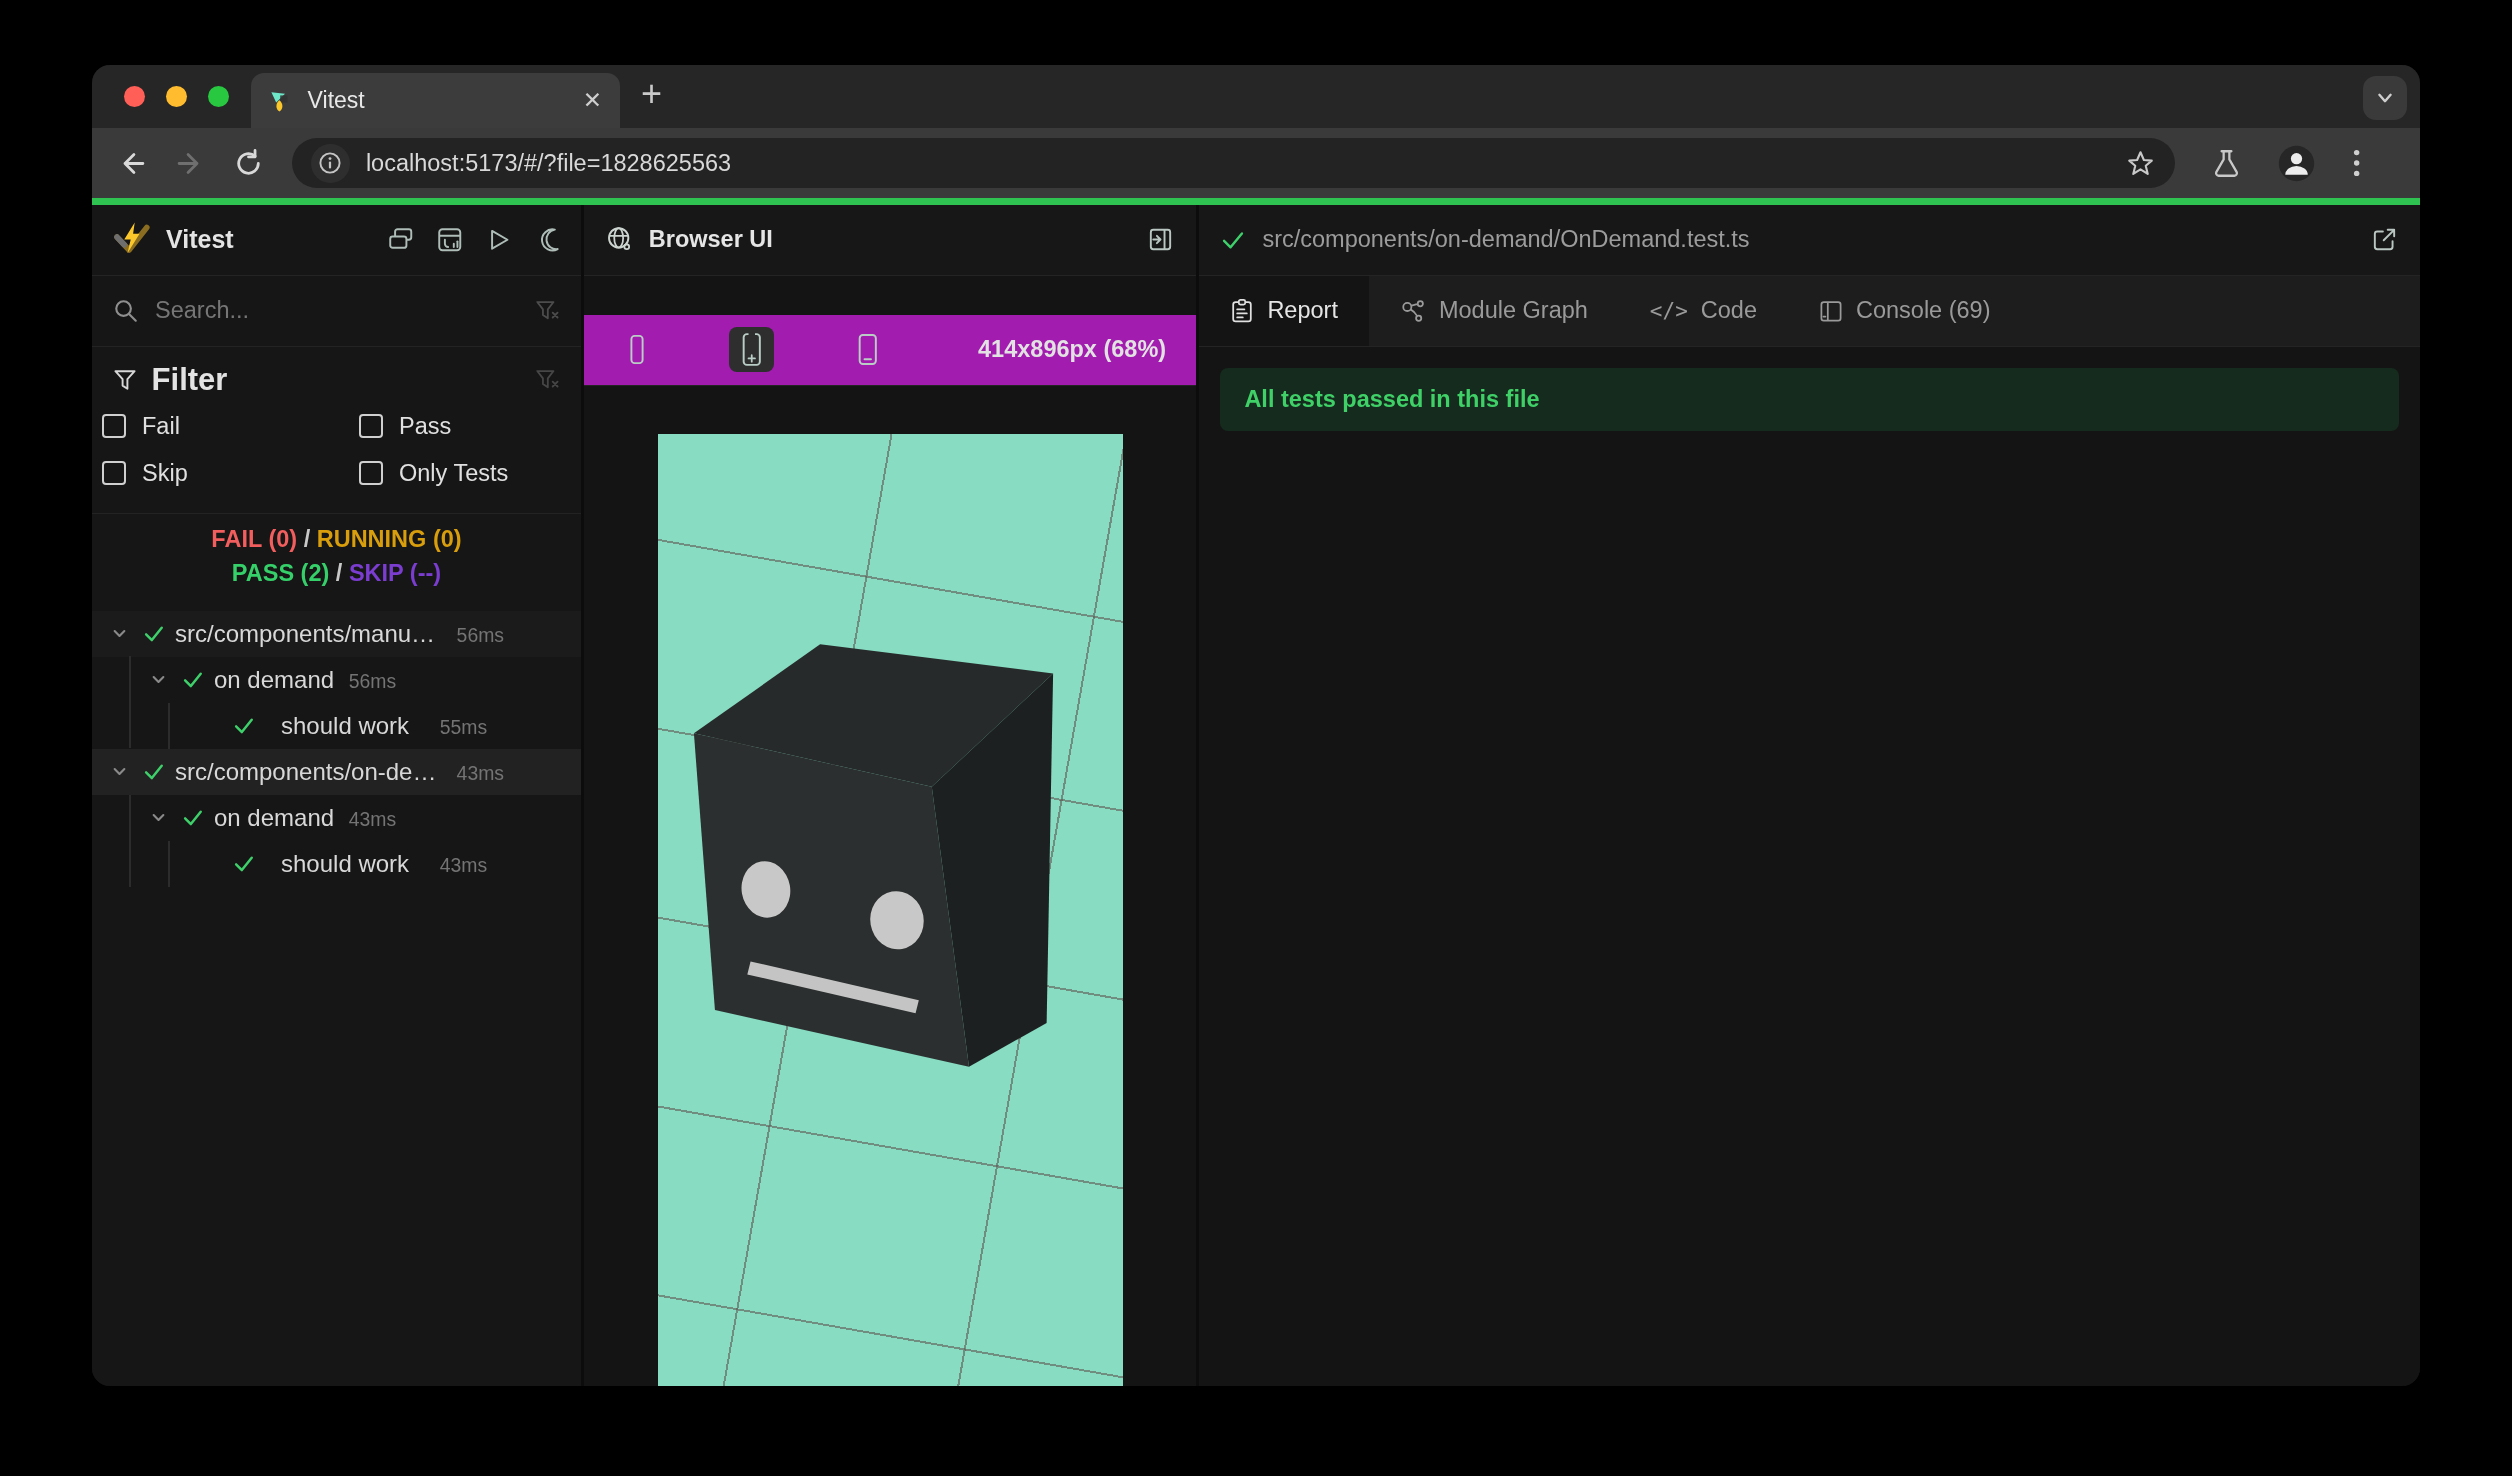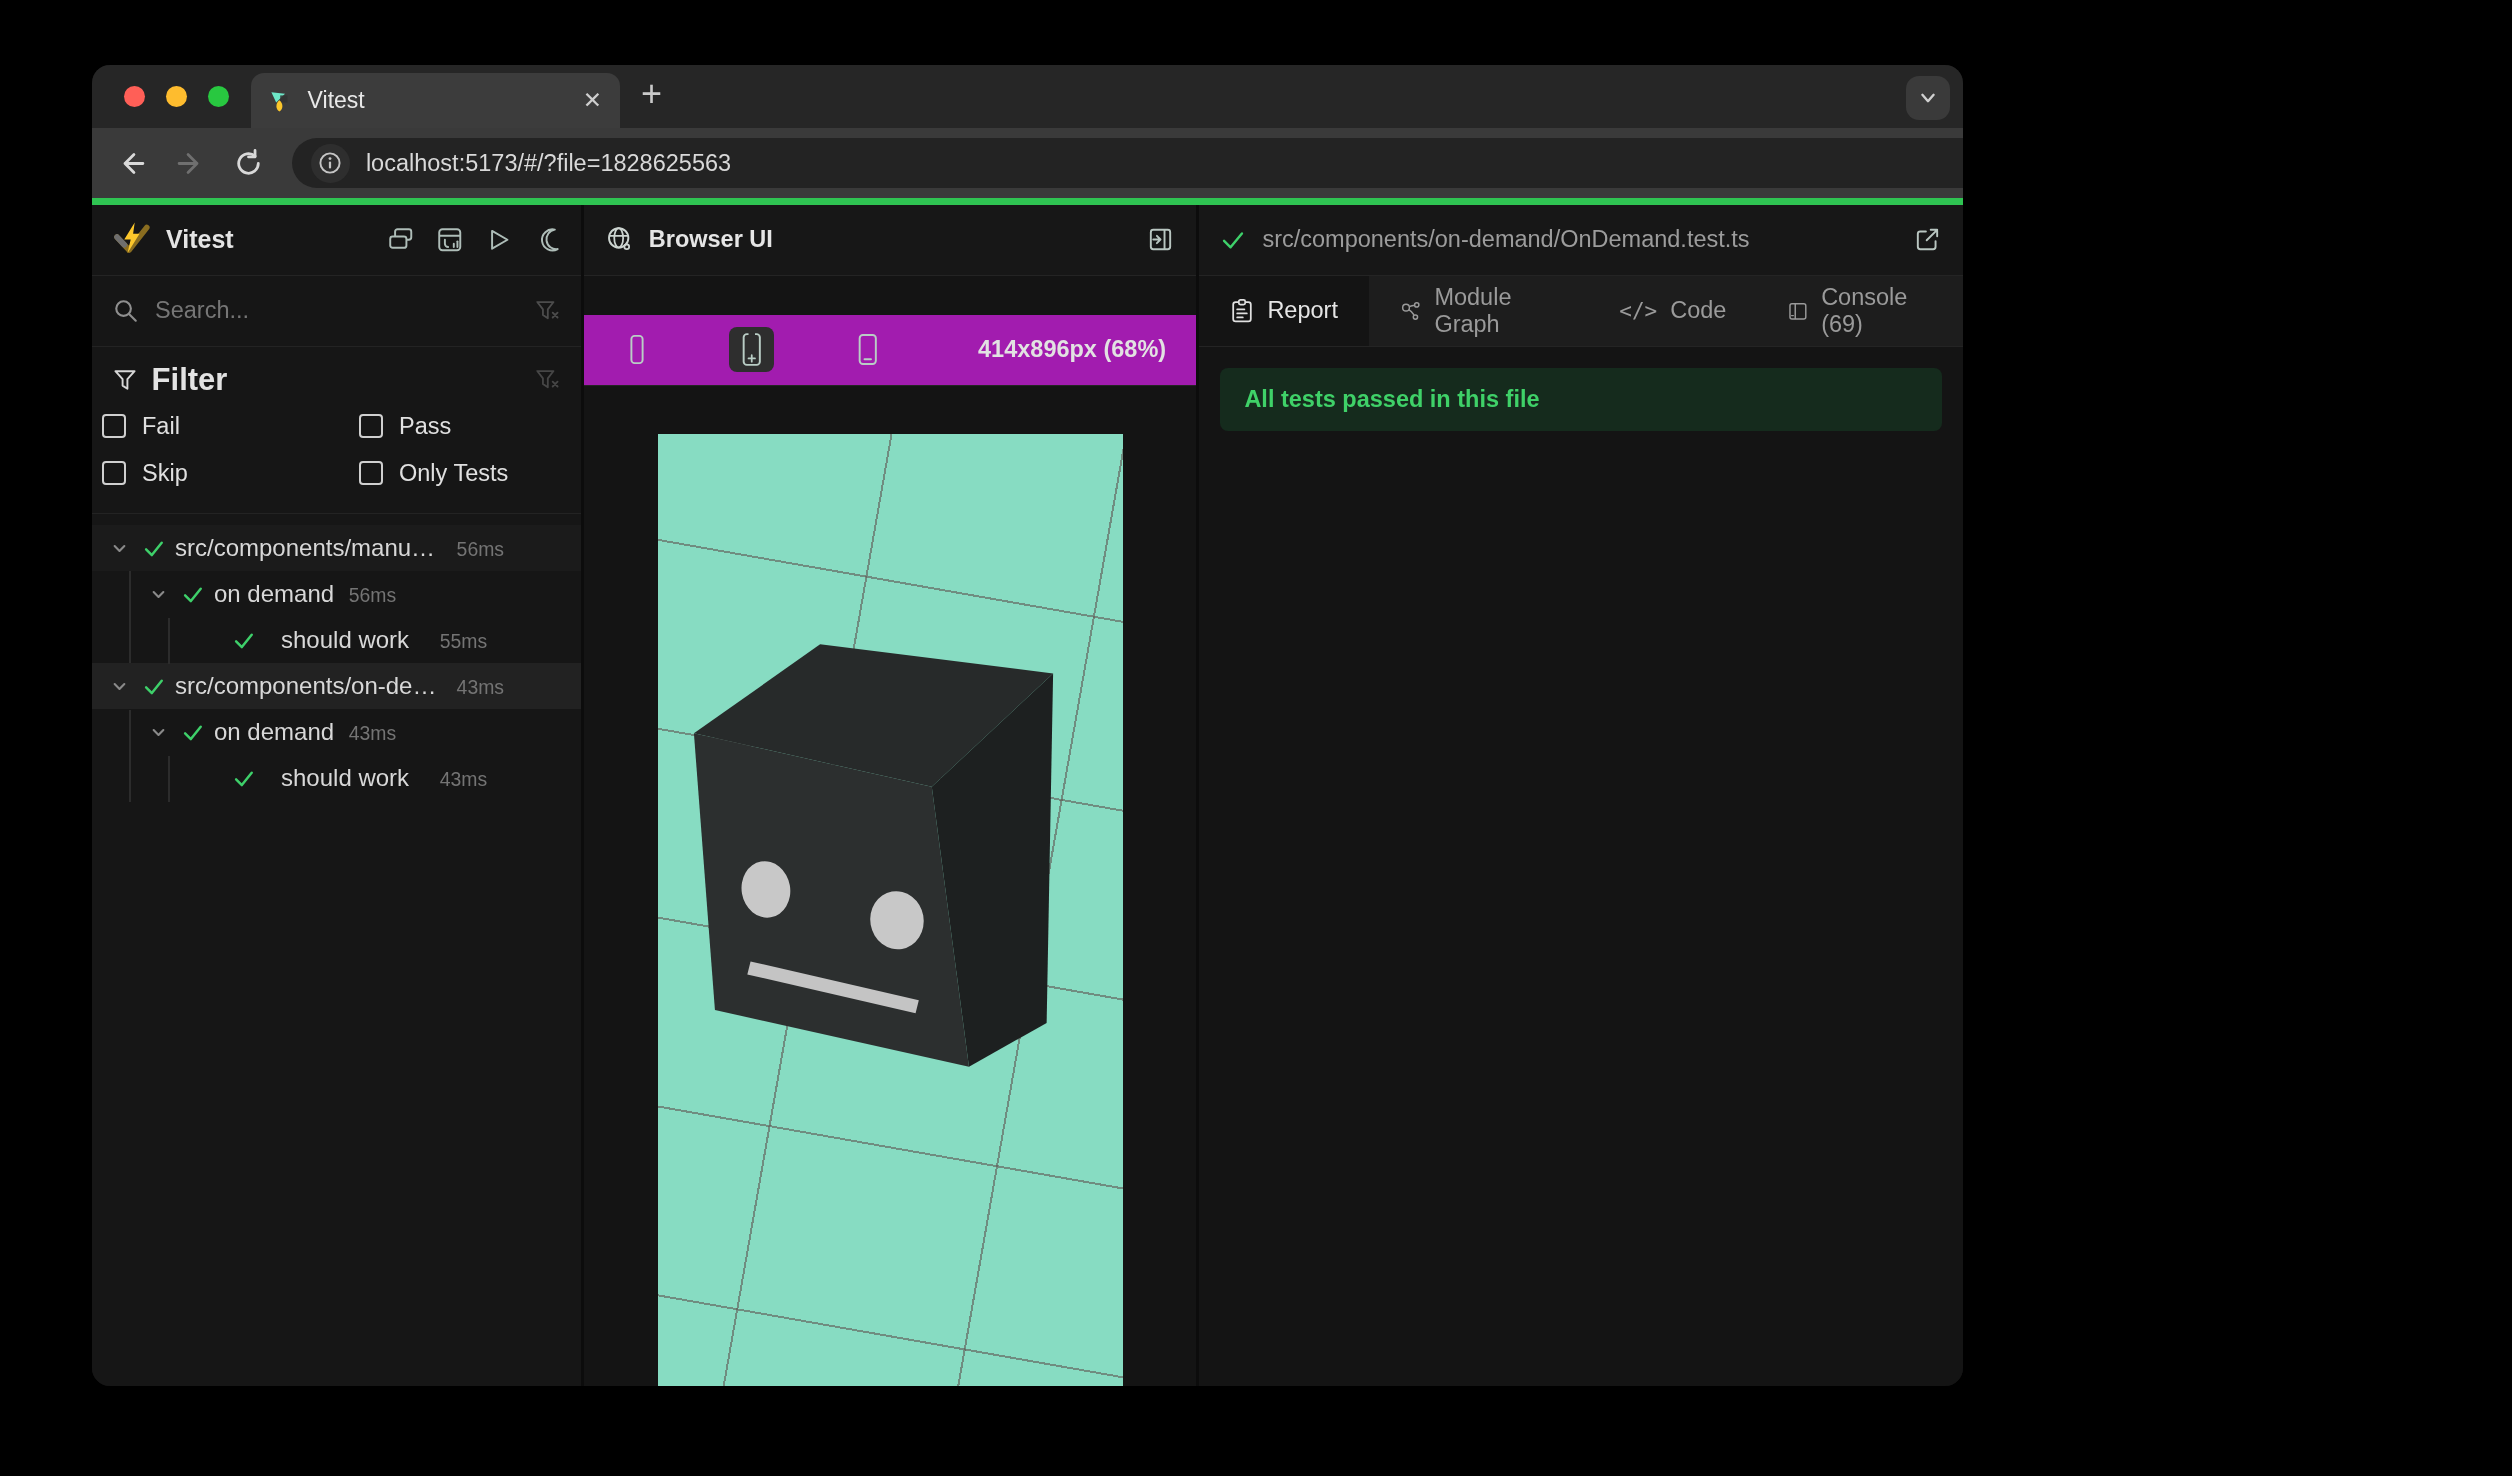--- a/index.html
+++ b/index.html
@@ -1,18 +1,18 @@
 <!DOCTYPE html>
 <html style="font-size:13px"><head>
 <meta charset="utf-8">
 <style>
   html,body{margin:0;padding:0;background:#000;}
   .stage{position:relative;width:2512px;height:1476px;background:#000;overflow:hidden;
          font-family:"Liberation Sans",sans-serif;-webkit-font-smoothing:antialiased;}
-  .window{position:absolute;left:92px;top:65px;width:1871px;height:1321px;border-radius:18px;
+  .window{position:absolute;left:92px;top:65px;width:2328px;height:1321px;border-radius:18px;
           overflow:hidden;background:#141414;display:flex;flex-direction:column;}
   
   .tabstrip{position:relative;height:63px;background:#262626;flex:0 0 auto;}
   .traffic{position:absolute;left:32px;top:21px;display:flex;gap:21px;}
   .traffic span{width:21px;height:21px;border-radius:50%;display:block;}
   .tab{position:absolute;left:159px;bottom:0;width:369px;height:55px;background:#3c3c3c;
        border-radius:13px 13px 0 0;display:flex;align-items:center;padding:0 18px;box-sizing:border-box;}
   .tab-title{font-size:23px;color:#e8e8e8;margin-left:14.6px;flex:1;}
   .tab-close{font-size:23px;color:#cfcfcf;cursor:default;}
   .newtab{position:absolute;left:549px;top:11.3px;font-size:36px;font-weight:300;color:#c9c9c9;line-height:36px;}
@@ -256,20 +256,28 @@
                 <span class="box"></span>
                 <span class="cl">Skip</span>
               </label>
             <label class="chk">
                 <span class="box"></span>
                 <span class="cl">Only Tests</span>
               </label>
           </div>
         </div>
 
+        <div class="s-status">
+          <div>
+            <span style="color: rgb(242, 93, 93);">FAIL (0)</span><span class="sep"> / </span><span style="color: rgb(217, 158, 11);">RUNNING (0)</span>
+          </div>
+          <div>
+            <span style="color: rgb(53, 208, 105);">PASS (2)</span><span class="sep"> / </span><span style="color: rgb(122, 61, 208);">SKIP (--)</span>
+          </div>
+        </div>
 
         <div class="s-tree" id="tree">
           <div class="guide" style="left:37px;top:57px;height:92px;"></div>
           <div class="guide" style="left:76px;top:104px;height:46px;"></div>
           <div class="guide" style="left:37px;top:196px;height:92px;"></div>
           <div class="guide" style="left:76px;top:242px;height:46px;"></div>
         <div class="t-row file">
               <span class="slot">
                 <svg width="21" height="21" viewBox="0 0 26 26">
                   <polyline points="7,10 13,16 19,10" fill="none" stroke="#8a8a8a" stroke-width="2.6" stroke-linecap="round" stroke-linejoin="round"></polyline>

